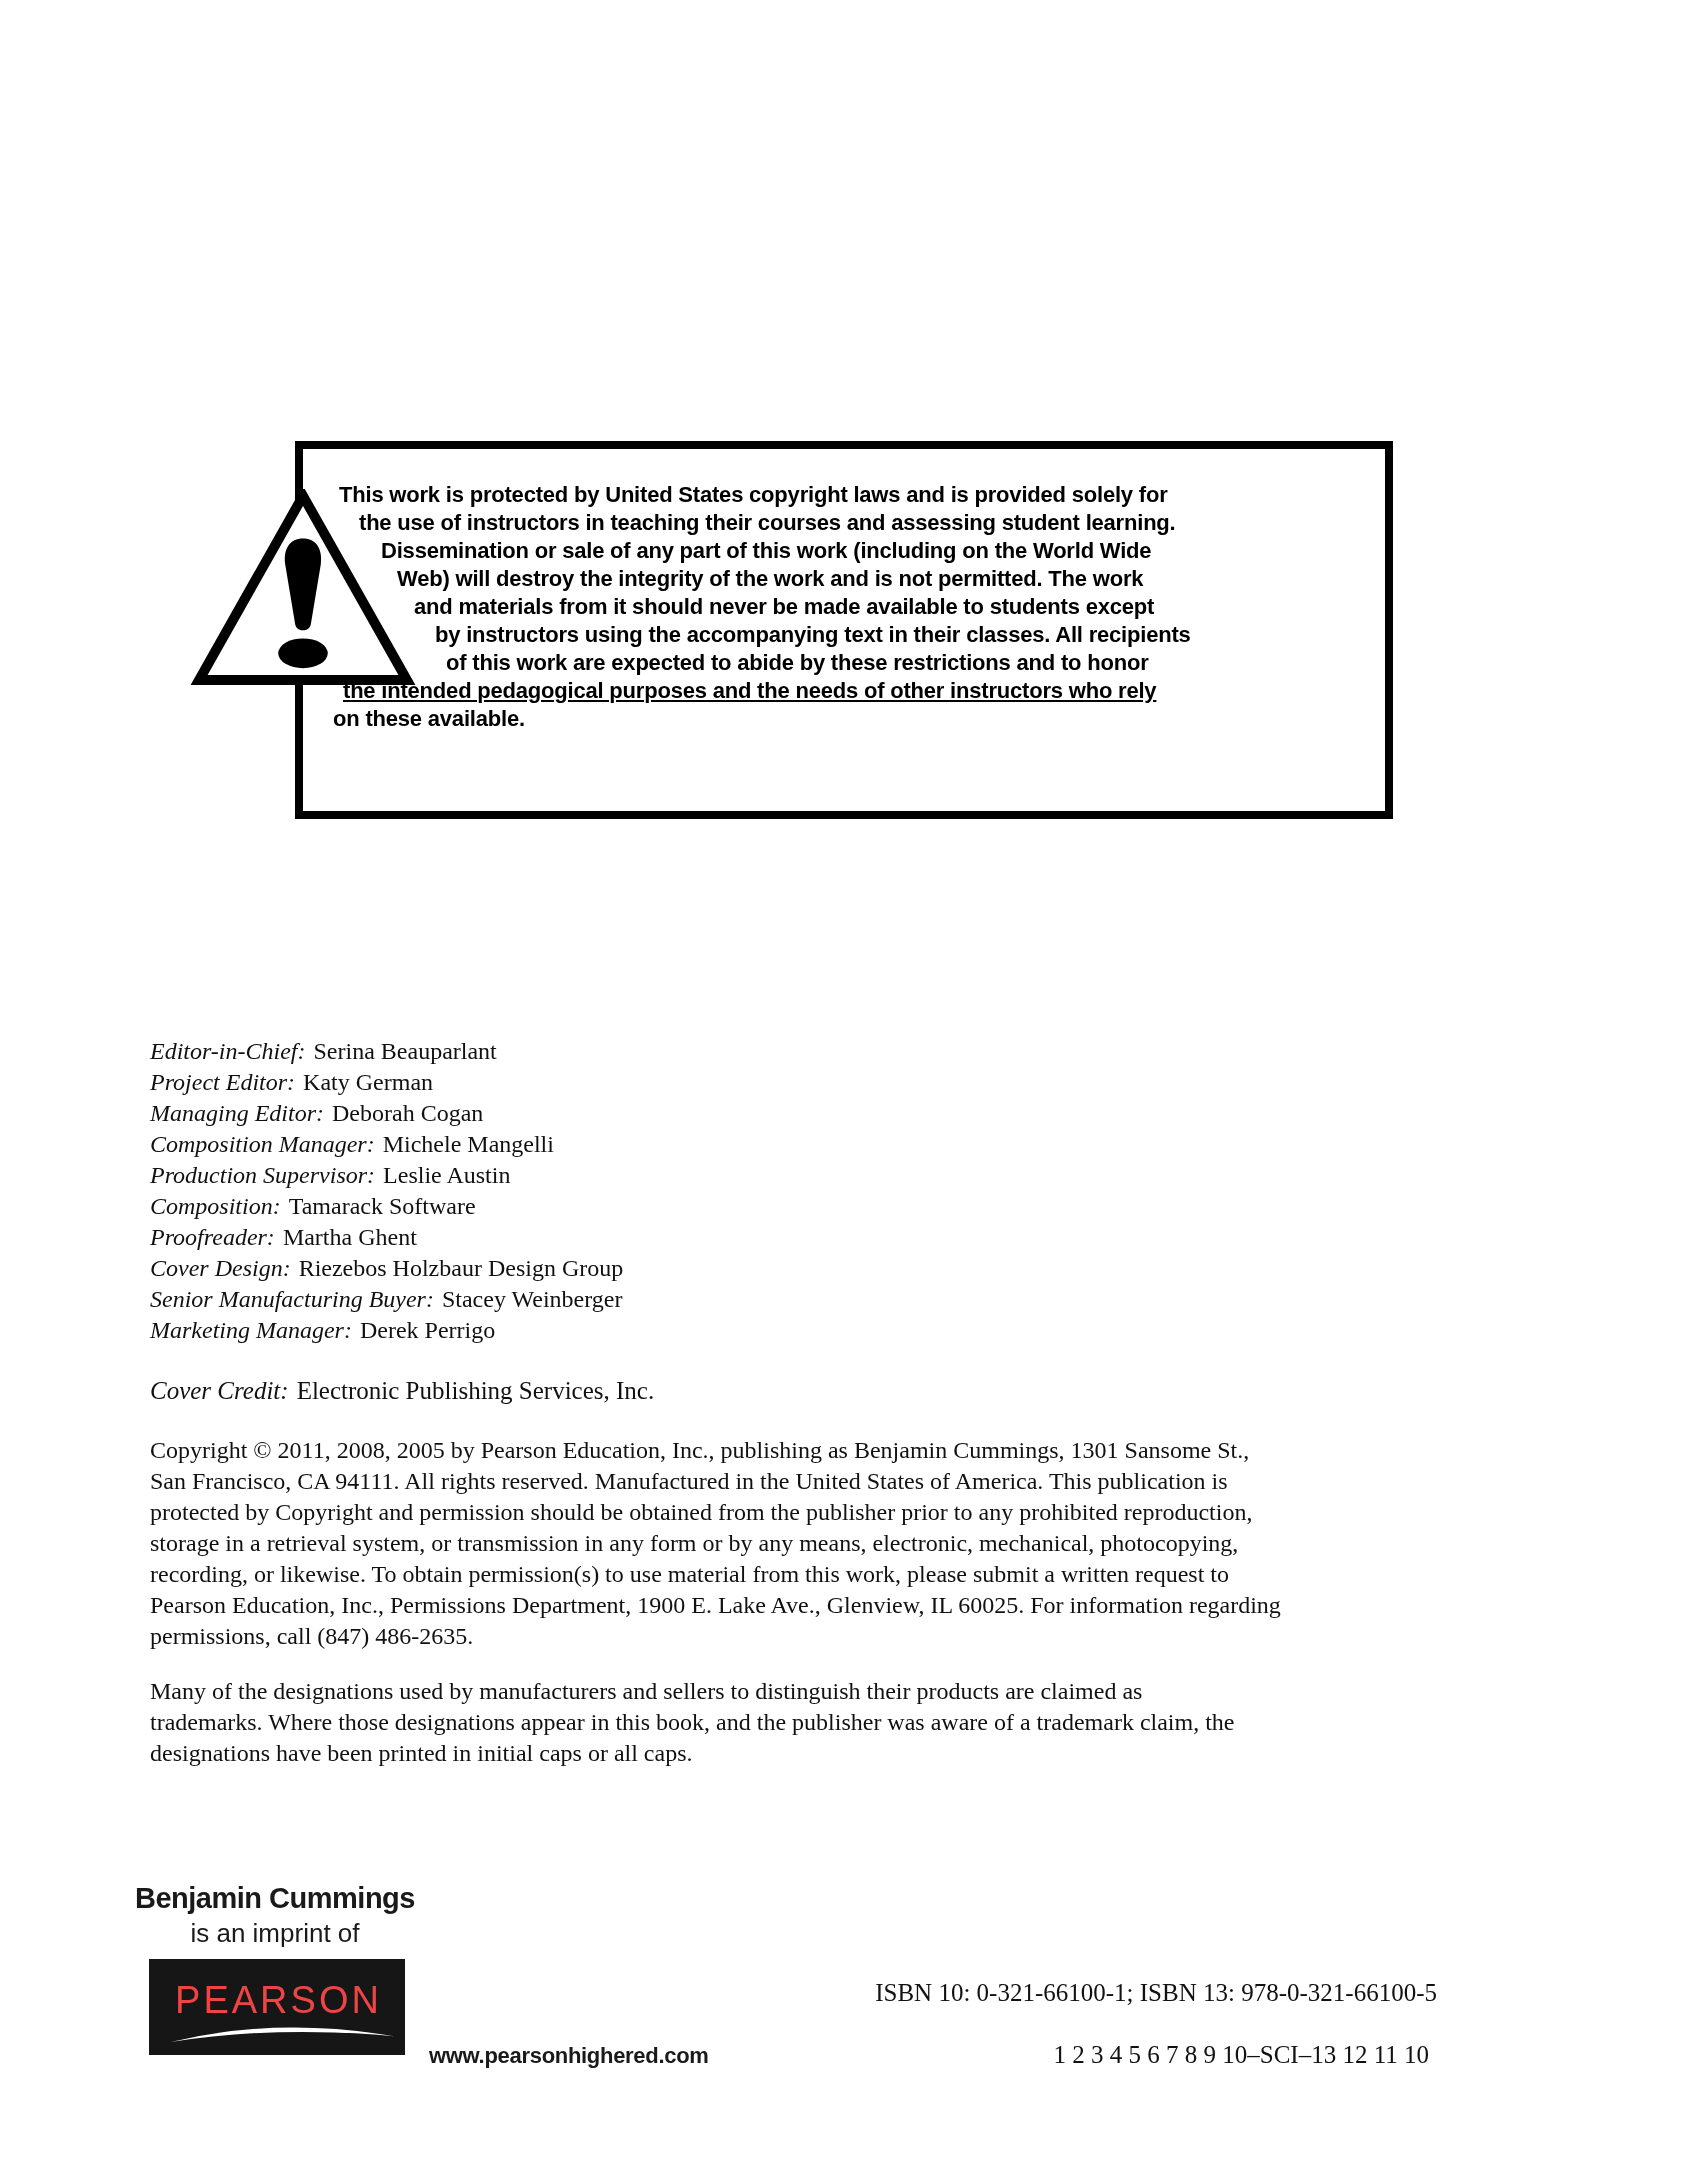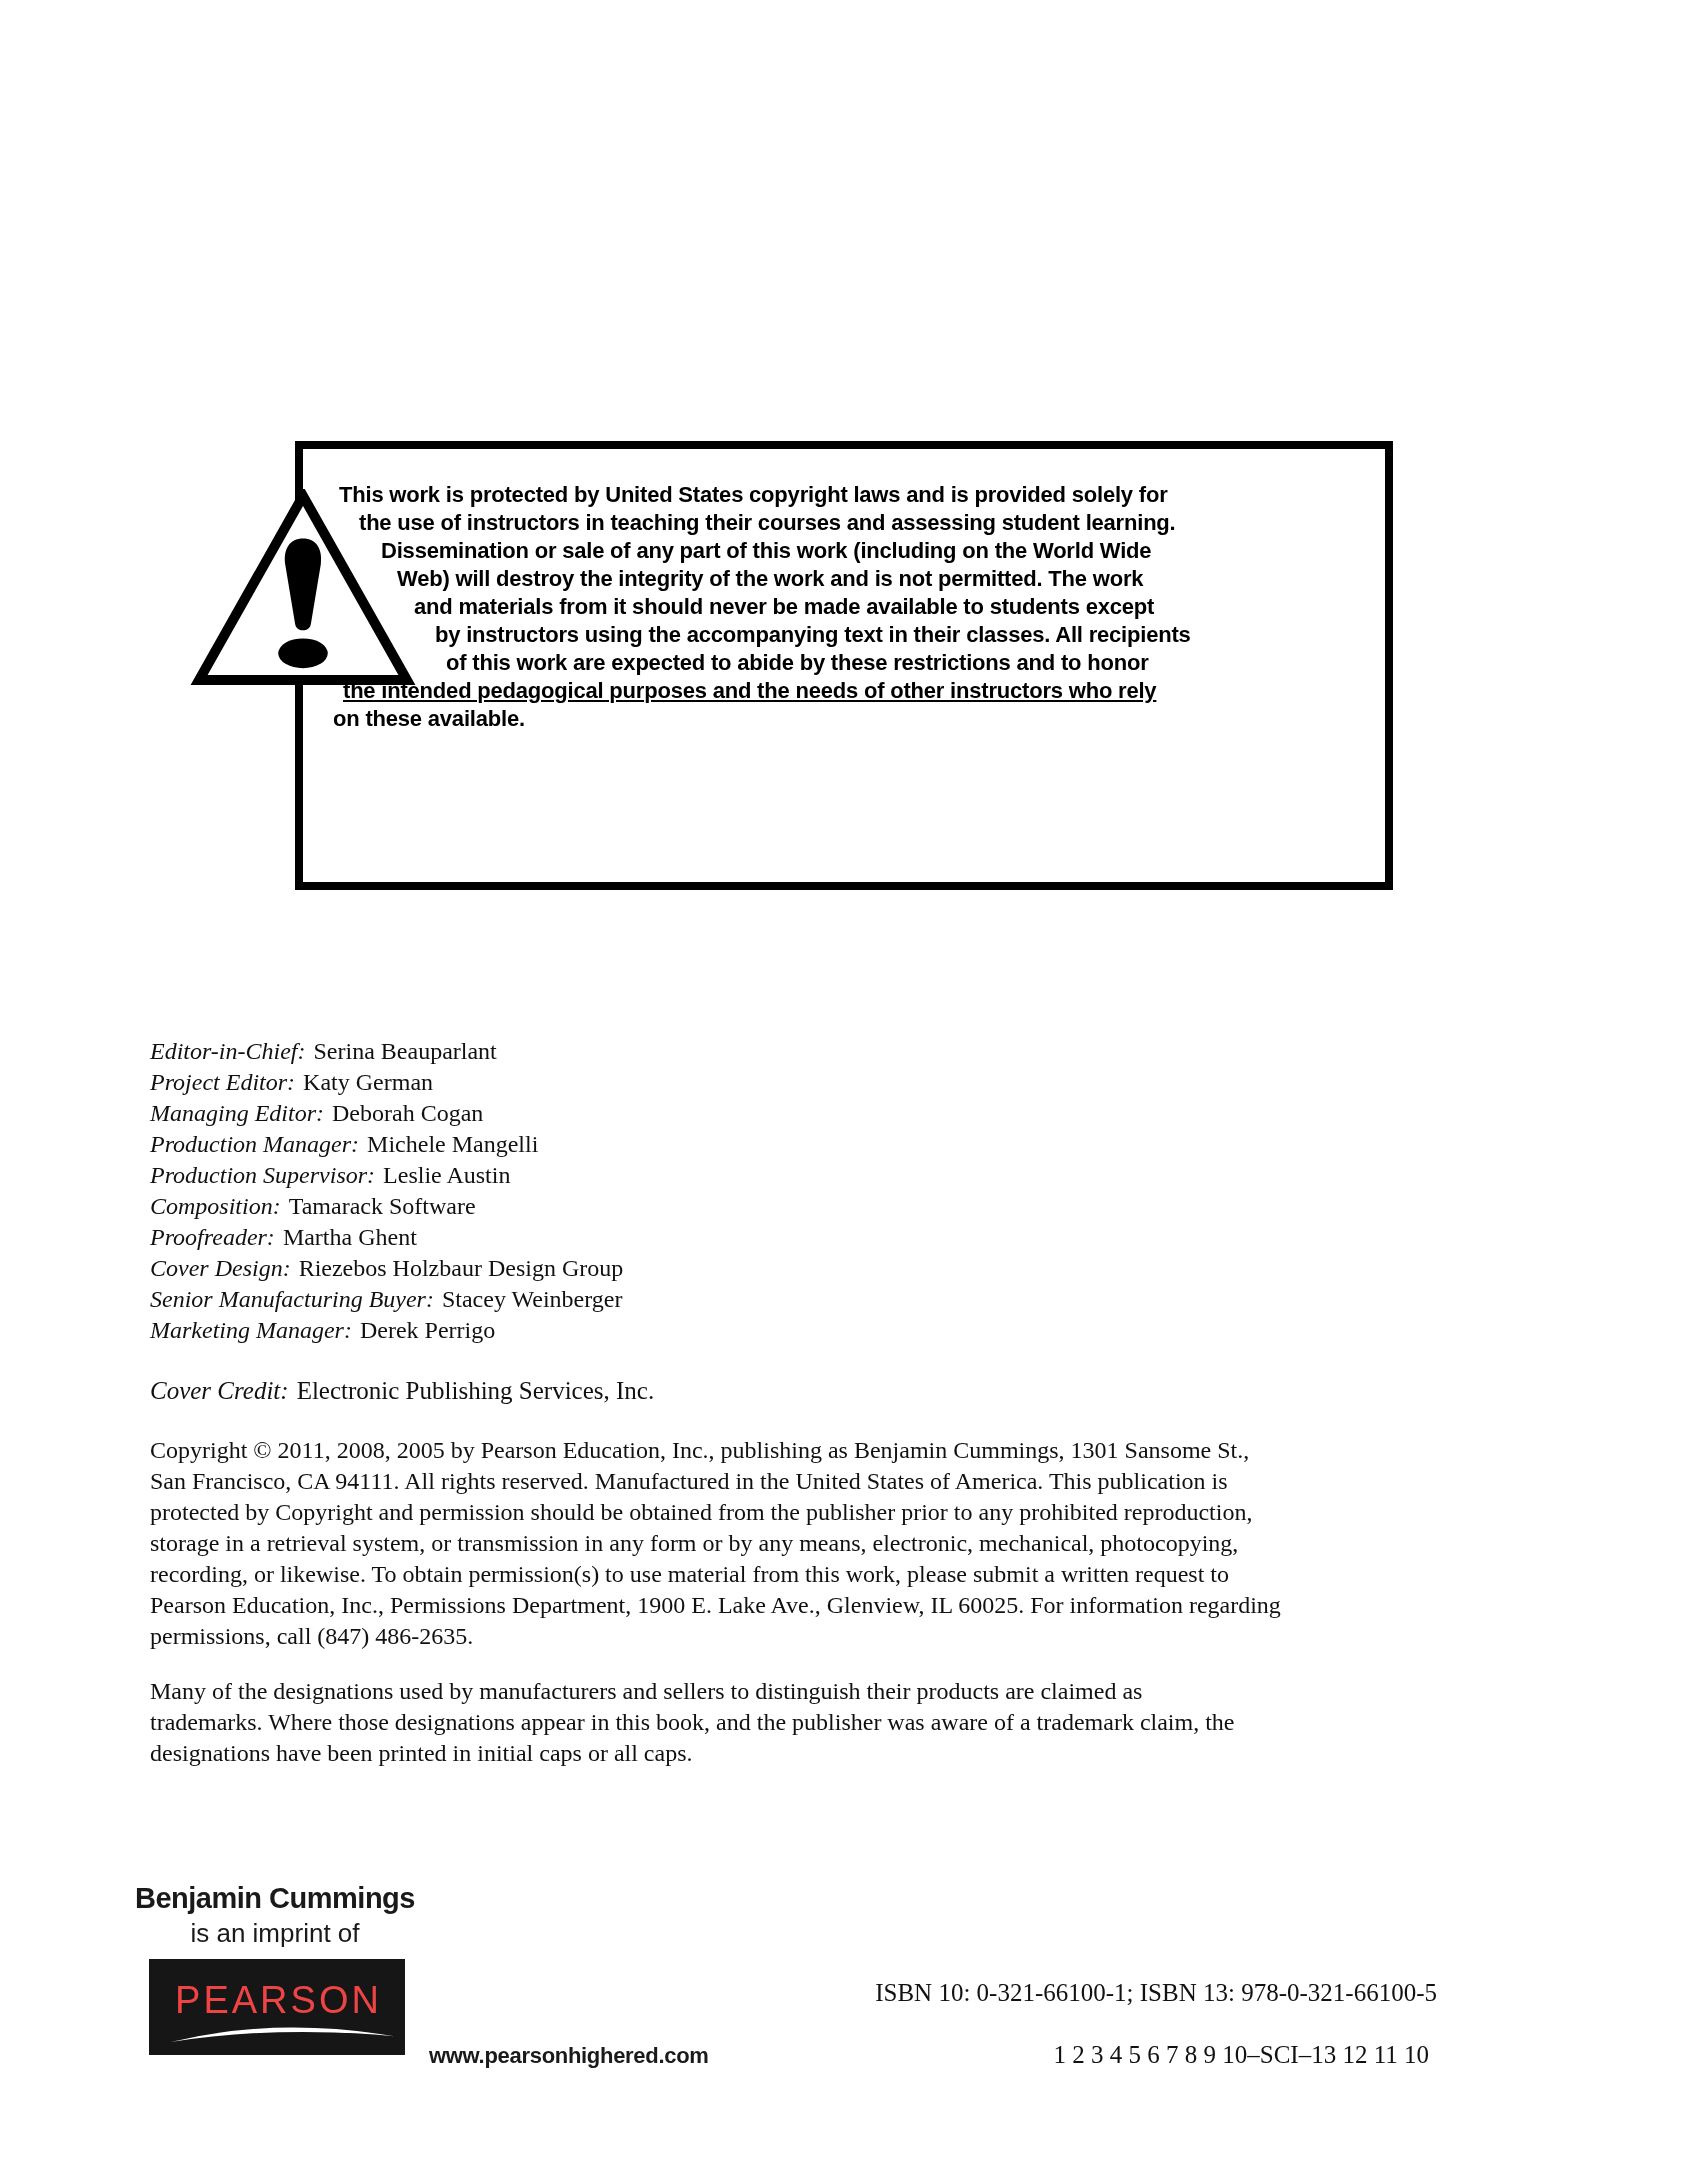--- a/index.html
+++ b/index.html
@@ -9,21 +9,21 @@
     background:#ffffff;
     font-family:"Liberation Serif", serif;
     color:#111;
     overflow:hidden;
     margin:0 auto;
   }
   
   .warnbox{
     position:absolute;
     left:295px;top:441px;
-    width:1098px;height:449px;
+    width:1098px;height:378px;
     border:8px solid #000;
     box-sizing:border-box;
     background:#fff;
   }
   .warn-tri{
     position:absolute;
     left:-113px;top:40px;  
     width:226px;height:198px;
   }
   .warn-text{
@@ -127,21 +127,21 @@
       <div class="wl wl7">of this work are expected to abide by these restrictions and to honor</div>
       <div class="wl wl8">the intended pedagogical purposes and the needs of other instructors who rely</div>
       <div class="wl wl9">on these available.</div>
     </div>
   </div>
 
   <div class="credits">
     <div class="crow"><span class="lab">Editor-in-Chief:</span><span>Serina Beauparlant</span></div>
     <div class="crow"><span class="lab">Project Editor:</span><span>Katy German</span></div>
     <div class="crow"><span class="lab">Managing Editor:</span><span>Deborah Cogan</span></div>
-    <div class="crow"><span class="lab">Production Manager:</span><span>Michele Mangelli</span></div>
+    <div class="crow"><span class="lab">Composition Manager:</span><span>Michele Mangelli</span></div>
     <div class="crow"><span class="lab">Production Supervisor:</span><span>Leslie Austin</span></div>
     <div class="crow"><span class="lab">Composition:</span><span>Tamarack Software</span></div>
     <div class="crow"><span class="lab">Proofreader:</span><span>Martha Ghent</span></div>
     <div class="crow"><span class="lab">Cover Design:</span><span>Riezebos Holzbaur Design Group</span></div>
     <div class="crow"><span class="lab">Senior Manufacturing Buyer:</span><span>Stacey Weinberger</span></div>
     <div class="crow"><span class="lab">Marketing Manager:</span><span>Derek Perrigo</span></div>
   </div>
 
   <div class="covercredit">
     <span class="lab">Cover Credit:</span><span>Electronic Publishing Services, Inc.</span>

